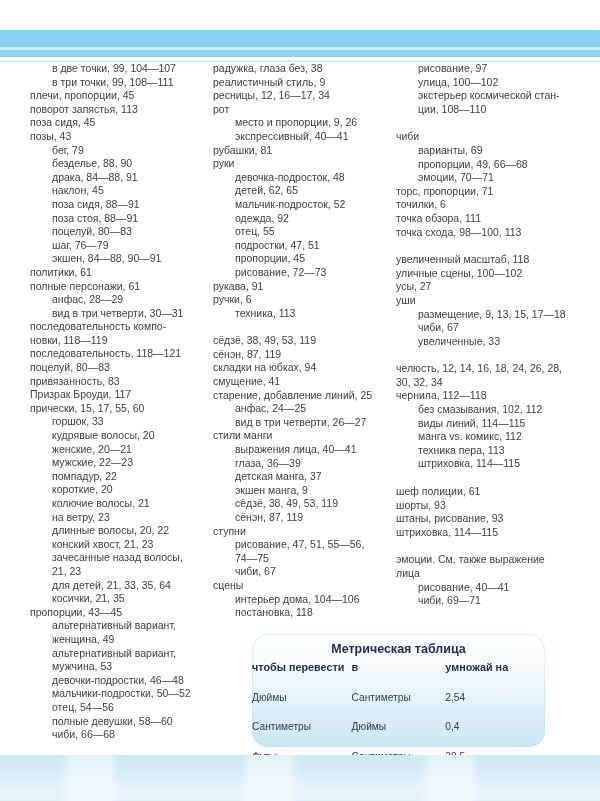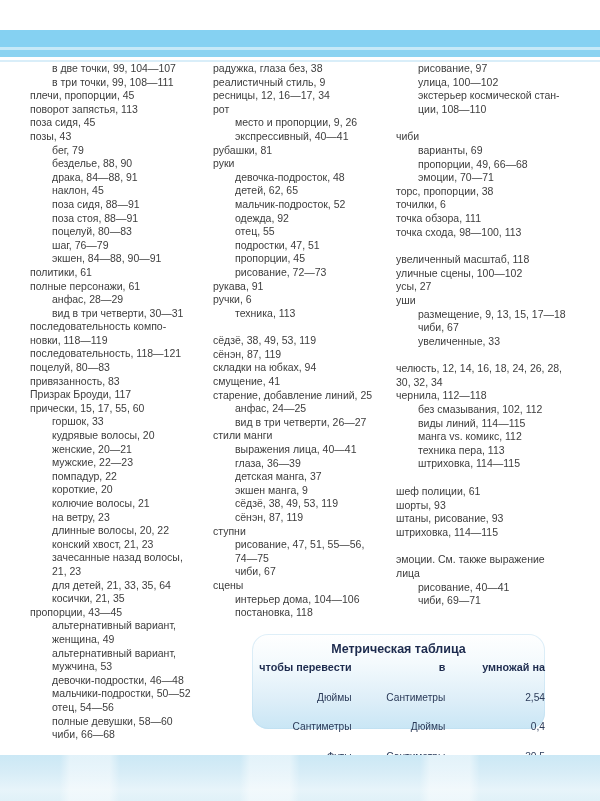--- a/index.html
+++ b/index.html
@@ -15,28 +15,28 @@
 
   .col{position:absolute;top:62px;width:186px;color:#3d3d3d;
        font-size:10.5px;line-height:13.6px;}
   .col1{left:30px;}
   .col2{left:213px;}
   .col3{left:396px;}
   .entry{white-space:pre-wrap;}
   .entry.sub{padding-left:22px;}
   .entry.gap{margin-top:14px;}
 
-  .metric-card{position:absolute;left:252px;top:634px;width:293px;height:95px;
+  .metric-card{position:absolute;left:252px;top:634px;width:293px;height:113px;
     border-radius:16px;
     background:linear-gradient(to bottom,#ffffff 0%,#f4fafd 30%,#ddeef8 70%,#c9e6f5 100%);
     box-shadow:inset 0 0 0 1px rgba(185,220,240,0.45);}
   .mtitle{text-align:center;font-weight:bold;color:#1d2b4e;font-size:12.5px;padding-top:8px;}
   .mhead,.mrow{display:flex;margin-top:16px;}
   .mhead{margin-top:4px;}
-  .mcell{text-align:right;font-size:10.2px;color:#2a3a58;line-height:13.4px;}
+  .mcell{text-align:left;font-size:10.2px;color:#2a3a58;line-height:13.4px;}
   .mcell:nth-child(1){width:34%;}
   .mcell:nth-child(2){width:32%;}
   .mcell:nth-child(3){width:34%;}
   .mhead .mcell{font-weight:bold;color:#1d2b4e;font-size:10.8px;line-height:15px;}
 
   .footer-band{position:absolute;left:0;bottom:0;width:600px;height:46px;
     background:linear-gradient(to bottom,#cbe8f5 0%,#d8edf7 40%,#e7f4fa 75%,#e0f1f8 100%);}
   .footer-band::after{content:"";position:absolute;inset:0;
     background:repeating-linear-gradient(91deg,
       rgba(255,255,255,0) 0 60px, rgba(255,255,255,0.45) 70px 110px, rgba(255,255,255,0) 120px 180px);
@@ -145,21 +145,21 @@
     </div>
   <div class="col col3">
       <div class="entry sub">рисование, 97</div>
       <div class="entry sub">улица, 100—102</div>
       <div class="entry sub">экстерьер космической стан-
 ции, 108—110</div>
       <div class="entry gap">чиби</div>
       <div class="entry sub">варианты, 69</div>
       <div class="entry sub">пропорции, 49, 66—68</div>
       <div class="entry sub">эмоции, 70—71</div>
-      <div class="entry">торс, пропорции, 38</div>
+      <div class="entry">торс, пропорции, 71</div>
       <div class="entry">точилки, 6</div>
       <div class="entry">точка обзора, 111</div>
       <div class="entry">точка схода, 98—100, 113</div>
       <div class="entry gap">увеличенный масштаб, 118</div>
       <div class="entry">уличные сцены, 100—102</div>
       <div class="entry">усы, 27</div>
       <div class="entry">уши</div>
       <div class="entry sub">размещение, 9, 13, 15, 17—18</div>
       <div class="entry sub">чиби, 67</div>
       <div class="entry sub">увеличенные, 33</div>

